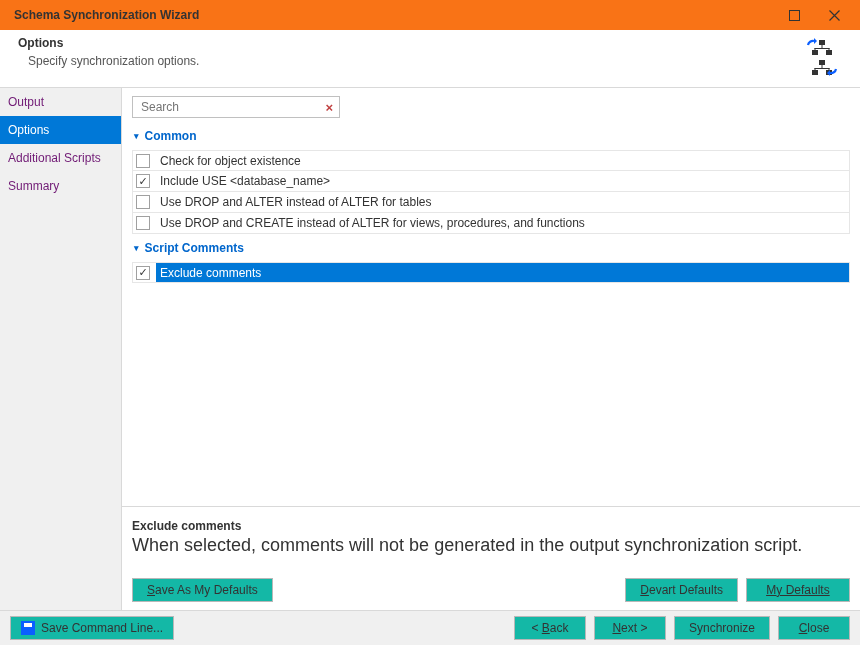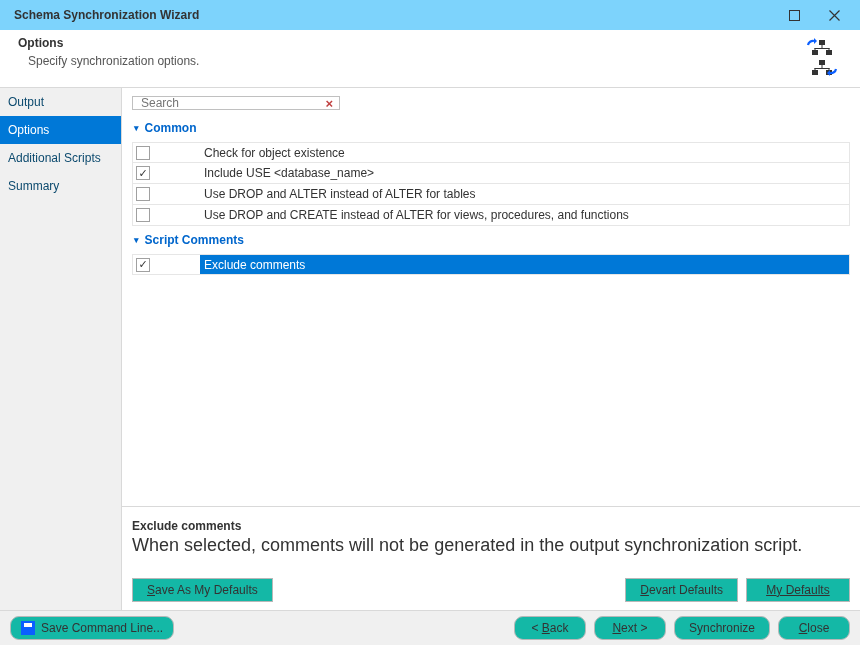--- a/index.html
+++ b/index.html
@@ -10,21 +10,21 @@
     font-size: 12px;
     color: #333;
     background: #fff;
     overflow: hidden;
   }
   .titlebar {
     height: 30px;
     display: flex;
     align-items: center;
     padding: 0 6px 0 14px;
-    background: #7dd3fc;
+    background: #f97316;
   }
   .titlebar .title { font-weight: 600; font-size: 12px; color: #333; }
   .titlebar .spacer { flex: 1; }
   .winbtn {
     width: 40px; height: 30px;
     display: flex; align-items: center; justify-content: center;
     color: #333;
   }
   .winbtn svg { width: 11px; height: 11px; }
 
@@ -47,40 +47,40 @@
   .sidebar {
     width: 121px;
     background: #f0f0f0;
     padding-top: 0;
   }
   .side-item {
     height: 28px;
     line-height: 28px;
     padding-left: 8px;
     font-size: 12px;
-    color: #0c4a6e;
+    color: #701a75;
     cursor: default;
   }
   .side-item.active {
     background: #0078d7;
     color: #fff;
   }
 
   .main {
     flex: 1;
     background: #fff;
     border-left: 1px solid #d9d9d9;
     display: flex;
     flex-direction: column;
   }
   .search-row {
     padding: 8px 10px 4px 10px;
   }
   .search-box {
-    width: 208px; height: 14px;
+    width: 208px; height: 22px;
     border: 1px solid #c0c0c0;
     display: flex; align-items: center;
     padding: 0 4px 0 6px;
     background: #fff;
   }
   .search-box input {
     border: none; outline: none;
     flex: 1; font-size: 12px;
     color: #888;
     background: transparent;
@@ -121,21 +121,21 @@
     display: flex; align-items: center; justify-content: center;
     font-size: 11px; line-height: 1;
   }
   .opt-row .lbl { padding-left: 4px; }
   .opt-row.selected { }
   .opt-row.selected .lbl-wrap {
     background: #0078d7; color: #fff;
     flex: 1; height: 100%;
     display: flex; align-items: center;
   }
-  .lbl-wrap { flex:1; height:100%; display:flex; align-items:center;margin-left:44px; }
+  .lbl-wrap { flex:1; height:100%; display:flex; align-items:center; }
 
   .desc-box {
     border-top: 1px solid #d9d9d9;
     padding: 12px 10px 10px 10px;
     height: 64px;
   }
   .desc-box .d-title { font-weight: 600; font-size: 12px; margin-bottom: 2px; }
   .desc-box .d-text { font-size: 18px; color: #333; }
 
   .btn-row {
@@ -159,21 +159,21 @@
   .footer {
     height: 35px;
     background: #f0f0f0;
     border-top: 1px solid #d9d9d9;
     display: flex;
     align-items: center;
     padding: 0 10px;
     gap: 8px;
   }
   .footer .sp { flex: 1; }
-  .footer .btn { min-width: 72px; border-radius: 9px; }
+  .footer .btn { min-width: 72px; }
   .save-cmd { display:flex; align-items:center; gap:6px; padding:0 10px; }
   .save-icon { width:14px; height:14px; background:#0b5fff; display:inline-block; position:relative;}
   .save-icon::after { content:""; position:absolute; top:2px; left:3px; width:8px; height:4px; background:#fff;}
 </style>
 </head>
 <body>
 
 <div class="titlebar">
   <span class="title">Schema Synchronization Wizard</span>
   <span class="spacer"></span>

